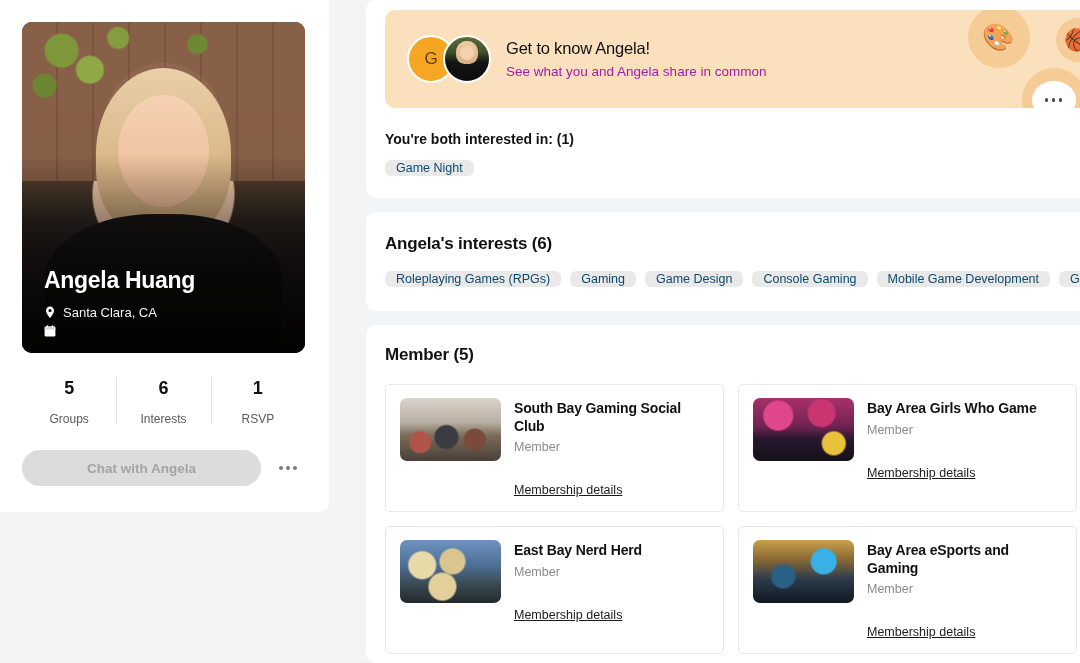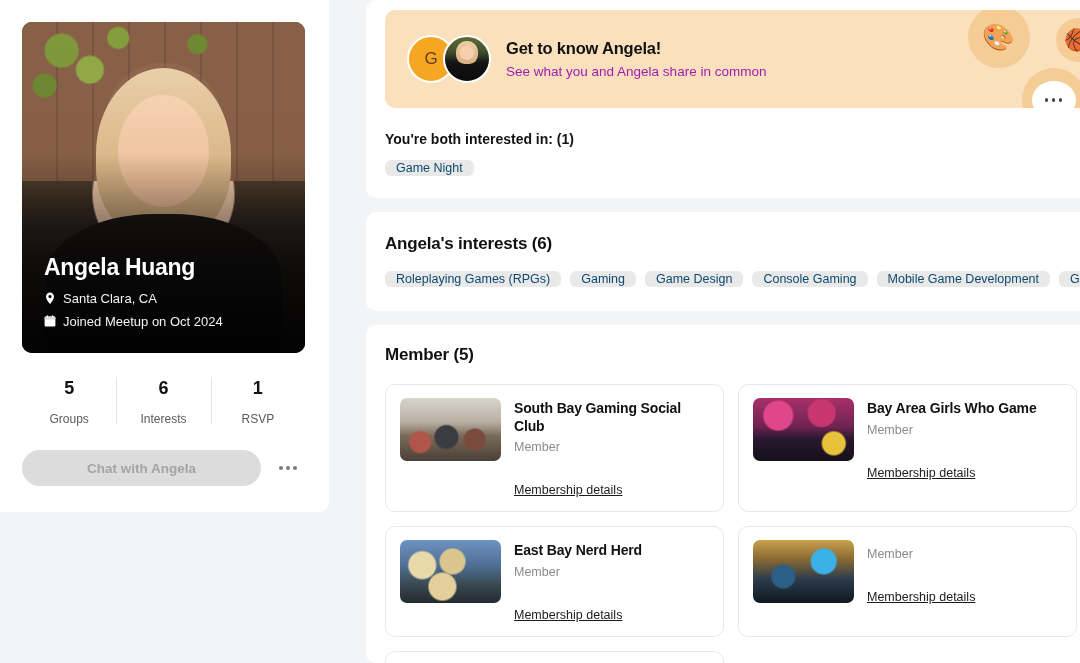--- a/index.html
+++ b/index.html
@@ -85,21 +85,21 @@
   }
   .photo-scrim {
     position: absolute;
     inset: 0;
     background: linear-gradient(180deg, rgba(0,0,0,0) 40%, rgba(0,0,0,0.55) 70%, rgba(0,0,0,0.86) 100%);
   }
 
   .profile-overlay {
     position: absolute;
     left: 22px;
-    bottom: 19px;
+    bottom: 12px;
     right: 16px;
     z-index: 3;
   }
   .profile-name {
     color: #ffffff;
     font-size: 23px;
     font-weight: bold;
     letter-spacing: -0.3px;
     line-height: 1.15;
     margin-bottom: 9px;
@@ -256,21 +256,21 @@
     position: absolute;
     left: 33%; top: 20%;
     width: 34%; height: 32%;
     border-radius: 50%;
     background: #f5cfae;
   }
 
   .banner-text { margin-left: 15px; }
   .banner-title {
     font-size: 16.5px;
-    font-weight: bold;
+    font-weight: normal;
     color: #111111;
     letter-spacing: -0.2px;
     margin-bottom: 6px;
   }
   .banner-sub {
     font-size: 13.5px;
     color: #a21caf;
   }
 
   .banner-deco { position: absolute; top: 0; right: 0; width: 200px; height: 100%; pointer-events: none; }
@@ -343,21 +343,21 @@
   .group-grid {
     display: flex;
     flex-wrap: wrap;
     gap: 14px 14px;
     margin: 19px 0 0 19px;
   }
   .group-card {
     width: 339px;
     background: #ffffff;
     border: 1px solid #e7e7e9;
-    border-radius: 10px;
+    border-radius: 5px;
     padding: 13px 14px;
     display: flex;
     gap: 13px;
     align-items: flex-start;
   }
   .group-thumb {
     width: 101px;
     height: 63px;
     flex: 0 0 101px;
     border-radius: 7px;
@@ -437,21 +437,20 @@
 
         <div class="profile-meta">
           <span class="meta-icon">
             <svg width="12" height="13" viewBox="0 0 12 13">
                 <rect x="0.6" y="1.6" width="10.8" height="10" rx="1.4" fill="#ffffff"></rect>
                 <rect x="0.6" y="1.6" width="10.8" height="3" rx="1.4" fill="#d8d8d8"></rect>
                 <rect x="2.8" y="0.2" width="1.3" height="2.6" rx="0.6" fill="#ffffff"></rect>
                 <rect x="7.9" y="0.2" width="1.3" height="2.6" rx="0.6" fill="#ffffff"></rect>
               </svg>
           </span>
-          <span>Joined Meetup on Oct 2024</span>
         </div>
       </div>
     </div>
 
     <div class="stats-row">
       <div class="stat">
         <div class="stat-value">5</div>
         <div class="stat-label">Groups</div>
       </div>
       <div class="stat">
@@ -545,20 +544,21 @@
           <div class="group-info">
             <div class="group-name">East Bay Nerd Herd</div>
             <div class="group-role">Member</div>
             <a class="group-link">Membership details</a>
           </div>
         </div>
 
         <div class="group-card">
           <div class="group-thumb th4"></div>
           <div class="group-info">
+            <div class="group-name">Bay Area eSports and Gaming</div>
             <div class="group-role">Member</div>
             <a class="group-link">Membership details</a>
           </div>
         </div>
 
         <div class="group-card">
           
           
         </div>
 

